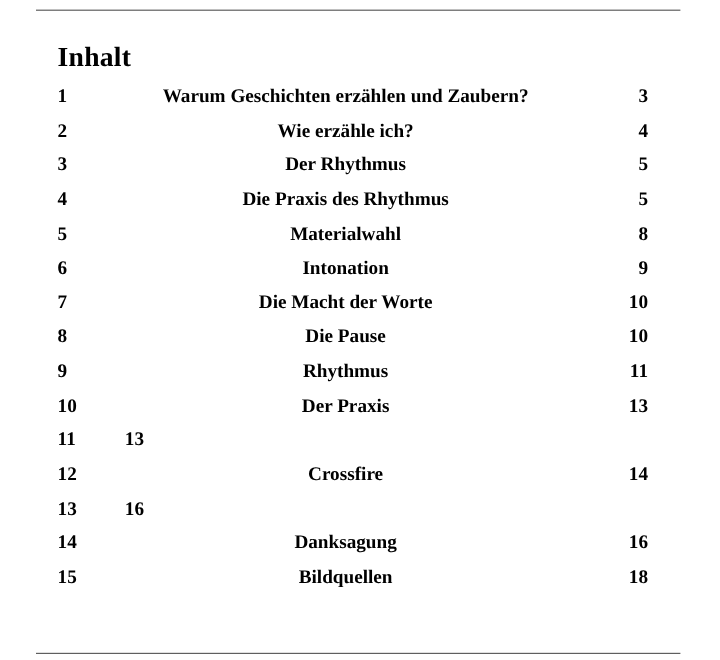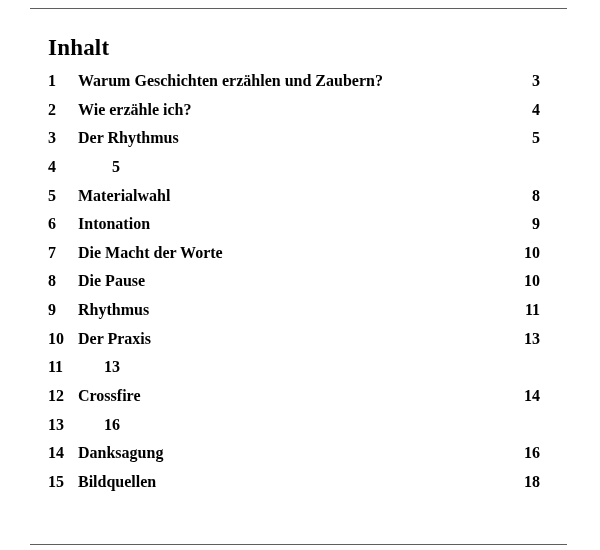--- a/index.html
+++ b/index.html
@@ -52,20 +52,21 @@
     color: #000000;
   }
   .toc-num {
     width: 30px;
     flex: 0 0 30px;
   }
   .toc-title {
     flex: 1 1 auto;
     white-space: nowrap;
     overflow: hidden;
+    text-align: center;
   }
   .toc-page {
     flex: 0 0 42px;
     width: 42px;
     text-align: right;
   }
 </style>
 </head>
 <body>
 
@@ -88,20 +89,21 @@
   </div>
 
   <div class="toc-row">
     <span class="toc-num">3</span>
     <span class="toc-title">Der Rhythmus</span>
     <span class="toc-page">5</span>
   </div>
 
   <div class="toc-row">
     <span class="toc-num">4</span>
+    <span class="toc-title">Die Praxis des Rhythmus</span>
     <span class="toc-page">5</span>
   </div>
 
   <div class="toc-row">
     <span class="toc-num">5</span>
     <span class="toc-title">Materialwahl</span>
     <span class="toc-page">8</span>
   </div>
 
   <div class="toc-row">

